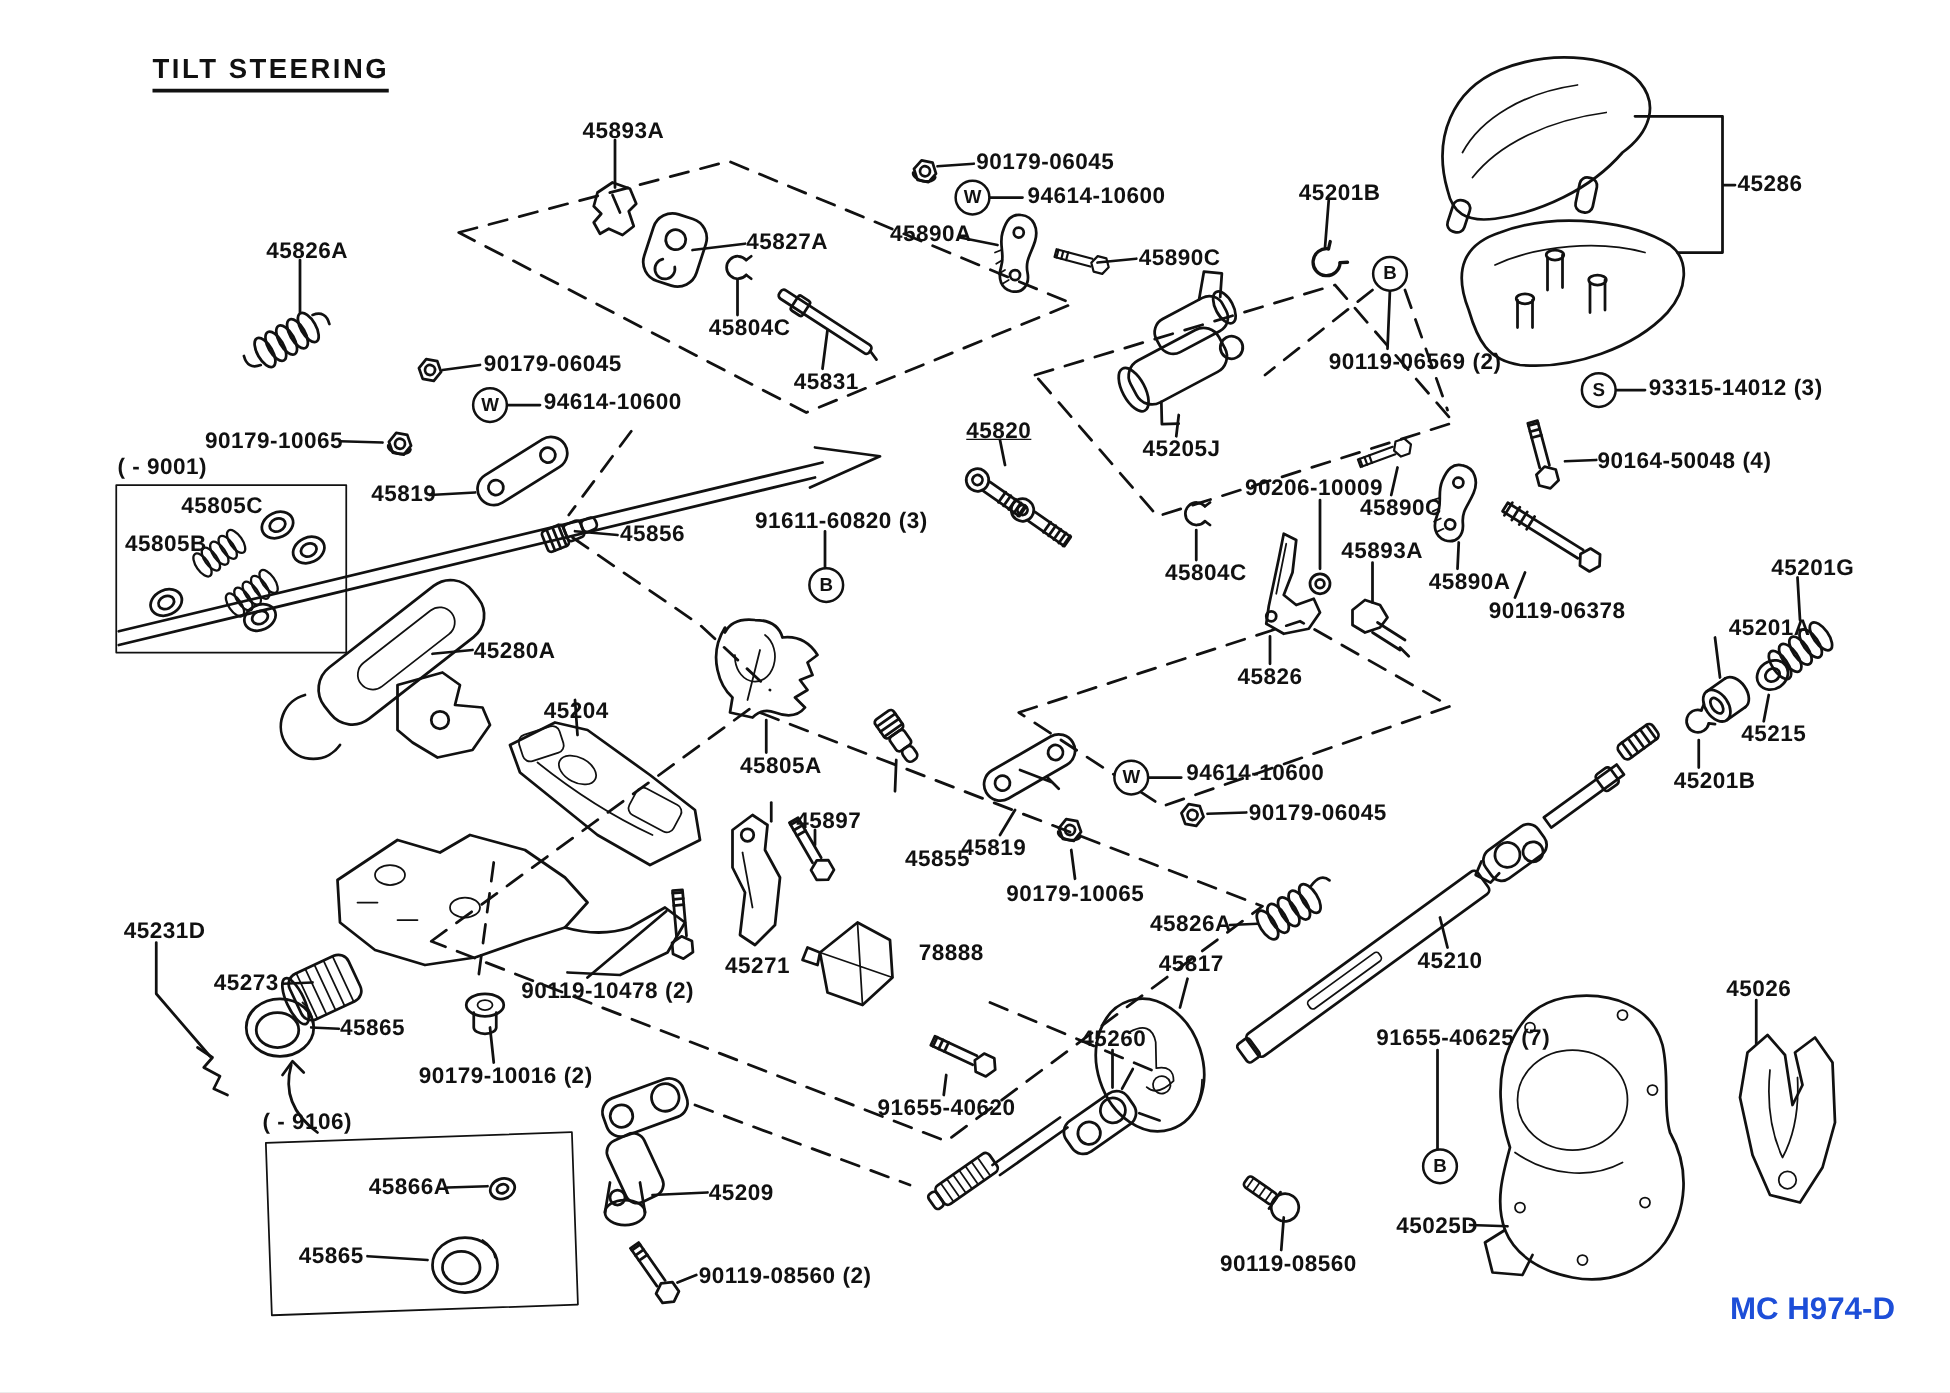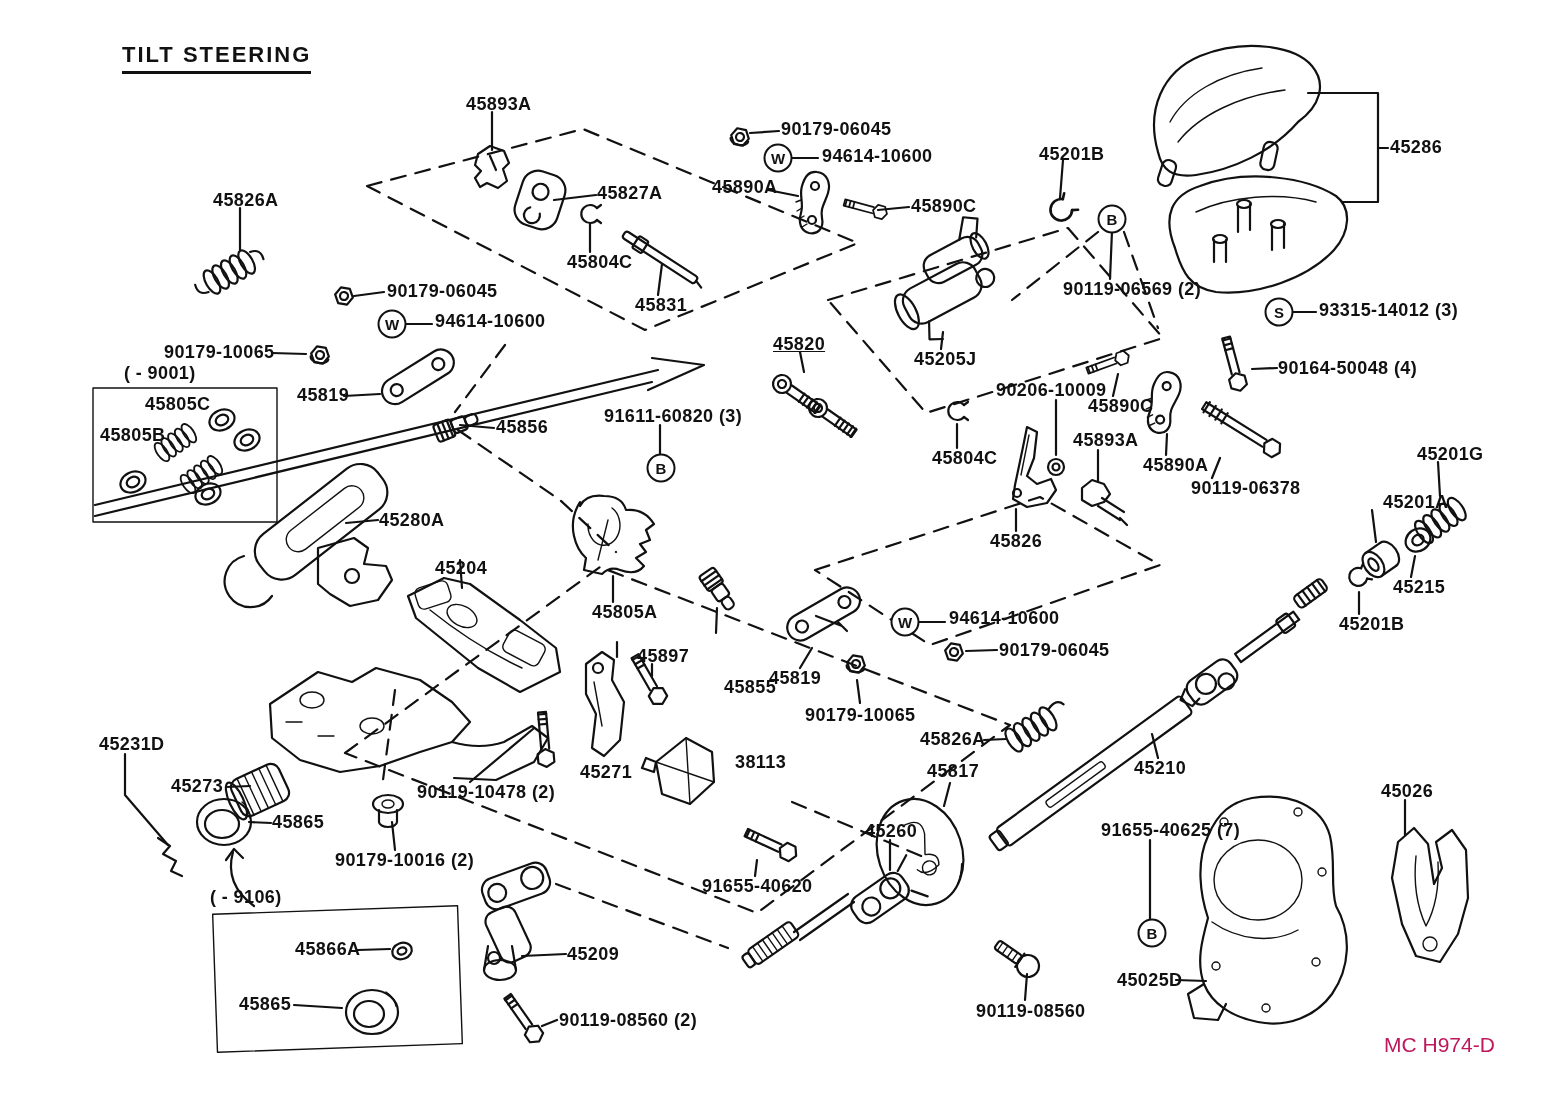--- a/index.html
+++ b/index.html
@@ -10,21 +10,21 @@
   .art .dash{stroke-dasharray:15 10;stroke-width:2.2;}
   .art .lead{stroke-width:1.7;}
   .art .thin{stroke-width:1.4;}
   .callout{position:absolute;font-weight:bold;font-size:18px;line-height:20px;color:#111;
            white-space:nowrap;letter-spacing:.4px;z-index:3;}
   .symbol{position:absolute;width:25px;height:25px;border:2.5px solid #111;border-radius:50%;
           background:#fff;color:#111;display:flex;align-items:center;justify-content:center;
           font-weight:bold;font-size:15px;transform:translate(-50%,-50%);z-index:3;}
   .page-title{position:absolute;left:122px;top:42px;font-weight:bold;font-size:22px;color:#111;
           letter-spacing:2px;border-bottom:3px solid #111;padding-bottom:3px;z-index:3;}
-  .page-footer{position:absolute;left:1384px;top:1033px;font-weight:normal;font-size:21px;color:#be185d;z-index:3;}
+  .page-footer{position:absolute;left:1384px;top:1033px;font-weight:bold;font-size:25px;color:#1d4ed8;z-index:3;}
 </style>
 </head>
 <body>
 
 <div class="stage">
 
   <svg class="art" width="1560" height="1114" viewBox="0 0 1560 1114">
     <defs>
       <g id="spring5">
           <ellipse cx="0" cy="0" rx="6" ry="13"></ellipse>
@@ -495,21 +495,21 @@
       <div class="callout" style="left: 1390px; top: 137px;">45286</div>
       <div class="callout" style="left: 1063px; top: 279px;">90119-06569 (2)</div>
       <div class="callout" style="left: 1319px; top: 300px;">93315-14012 (3)</div>
       <div class="callout" style="left: 1278px; top: 358px;">90164-50048 (4)</div>
       <div class="callout" style="left: 213px; top: 190px;">45826A</div>
       <div class="callout" style="left: 567px; top: 252px;">45804C</div>
       <div class="callout" style="left: 635px; top: 295px;">45831</div>
       <div class="callout" style="left: 387px; top: 281px;">90179-06045</div>
       <div class="callout" style="left: 435px; top: 311px;">94614-10600</div>
       <div class="callout" style="left: 164px; top: 342px;">90179-10065</div>
-      <div class="callout" style="left: 94px; top: 363px; margin-left: 30px;">(      - 9001)</div>
+      <div class="callout" style="left: 94px; top: 363px;">(      - 9001)</div>
       <div class="callout" style="left: 145px; top: 394px;">45805C</div>
       <div class="callout" style="left: 100px; top: 425px;">45805B</div>
       <div class="callout" style="left: 297px; top: 385px;">45819</div>
       <div class="callout" style="left: 496px; top: 417px;">45856</div>
       <div class="callout" style="left: 773px; top: 334px; text-decoration: underline;">45820</div>
       <div class="callout" style="left: 914px; top: 349px;">45205J</div>
       <div class="callout" style="left: 604px; top: 406px;">91611-60820 (3)</div>
       <div class="callout" style="left: 996px; top: 380px;">90206-10009</div>
       <div class="callout" style="left: 1088px; top: 396px;">45890C</div>
       <div class="callout" style="left: 932px; top: 448px;">45804C</div>
@@ -533,21 +533,21 @@
       <div class="callout" style="left: 920px; top: 729px;">45826A</div>
       <div class="callout" style="left: 99px; top: 734px;">45231D</div>
       <div class="callout" style="left: 171px; top: 776px;">45273</div>
       <div class="callout" style="left: 272px; top: 812px;">45865</div>
       <div class="callout" style="left: 417px; top: 782px;">90119-10478 (2)</div>
       <div class="callout" style="left: 335px; top: 850px;">90179-10016 (2)</div>
       <div class="callout" style="left: 210px; top: 887px;">(      - 9106)</div>
       <div class="callout" style="left: 295px; top: 939px;">45866A</div>
       <div class="callout" style="left: 239px; top: 994px;">45865</div>
       <div class="callout" style="left: 580px; top: 762px;">45271</div>
-      <div class="callout" style="left: 735px; top: 752px;">38113</div>
+      <div class="callout" style="left: 735px; top: 752px;">78888</div>
       <div class="callout" style="left: 702px; top: 876px;">91655-40620</div>
       <div class="callout" style="left: 567px; top: 944px;">45209</div>
       <div class="callout" style="left: 559px; top: 1010px;">90119-08560 (2)</div>
       <div class="callout" style="left: 865px; top: 821px;">45260</div>
       <div class="callout" style="left: 927px; top: 761px;">45817</div>
       <div class="callout" style="left: 1134px; top: 758px;">45210</div>
       <div class="callout" style="left: 976px; top: 1001px;">90119-08560</div>
       <div class="callout" style="left: 1101px; top: 820px;">91655-40625 (7)</div>
       <div class="callout" style="left: 1117px; top: 970px;">45025D</div>
       <div class="callout" style="left: 1381px; top: 781px;">45026</div>

